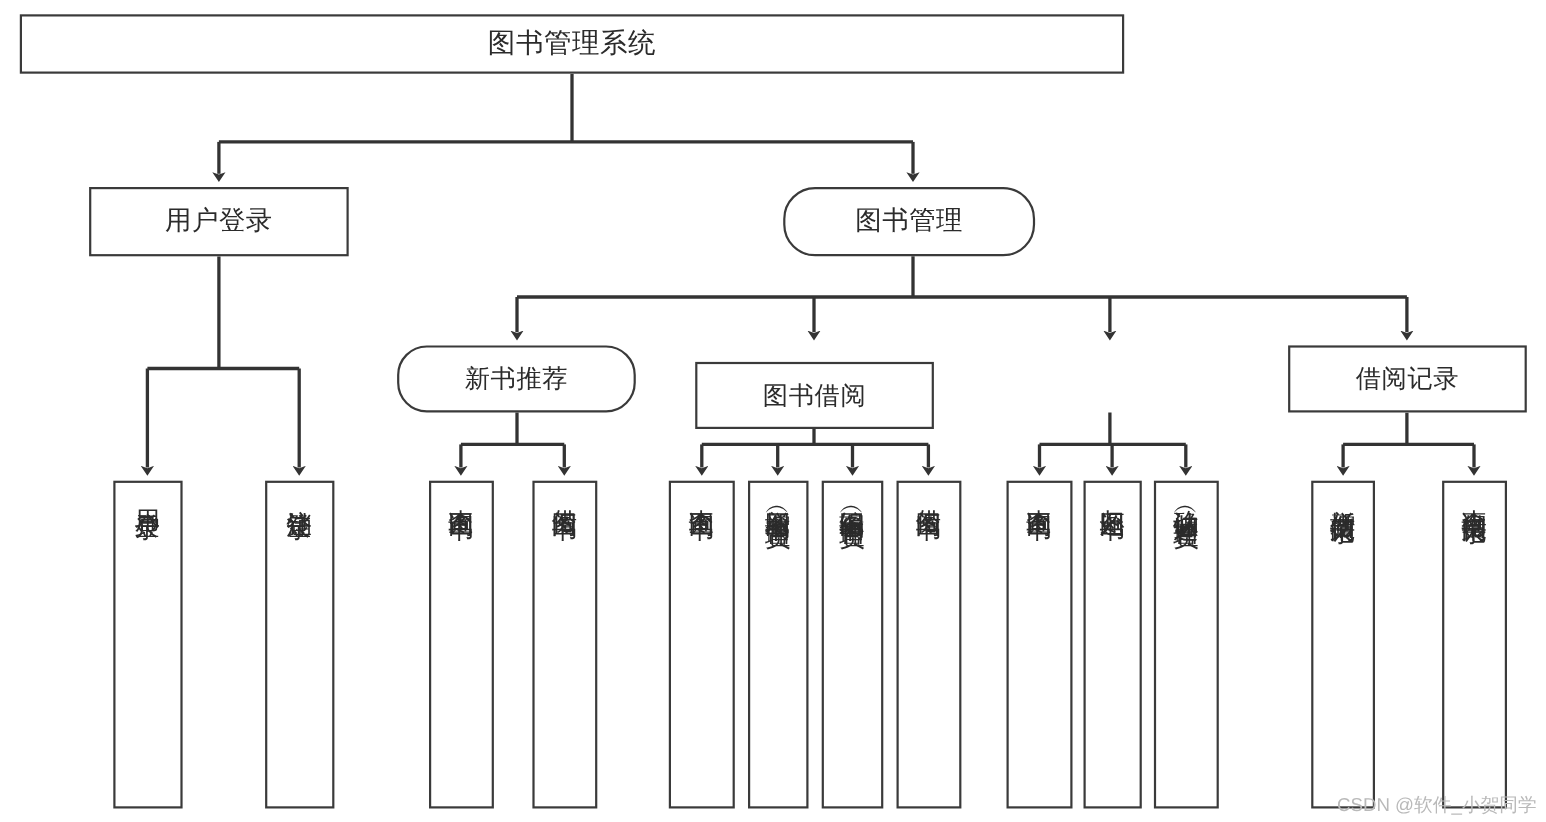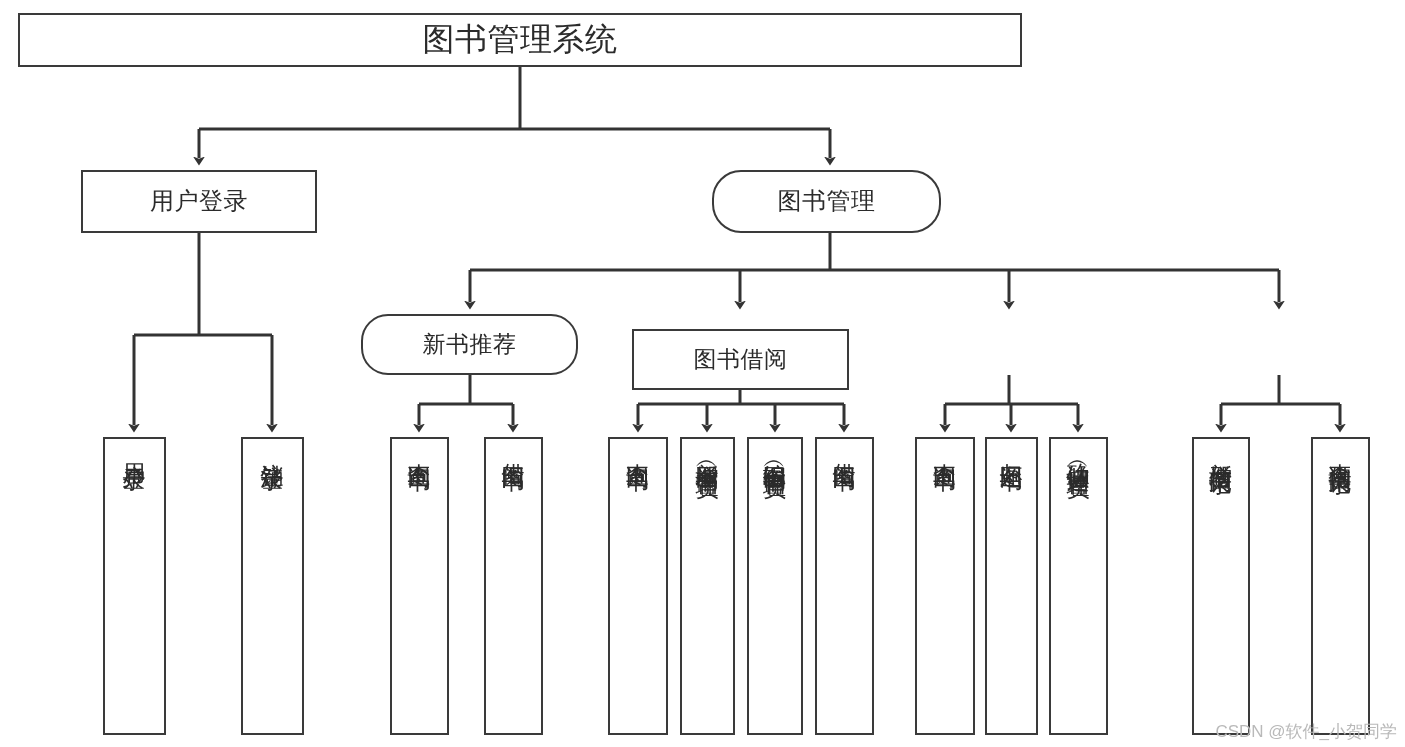--- a/index.html
+++ b/index.html
@@ -36,21 +36,21 @@
     justify-content: center;
     color: #2b2b2b;
     text-align: center;
   }
   .node .node-label {
     display: block;
     line-height: 1.18;
     letter-spacing: 0.5px;
   }
   .node.h {
-    font-size: 32px;
+    font-size: 25px;
   }
   .node.h2 {
     font-size: 24px;
   }
   .node.h3 {
     font-size: 23px;
   }
   
   .node.v {
     align-items: flex-start;
@@ -140,20 +140,23 @@
   <div class="node h2" style="left:712px; top:170px; width:229px; height:63px;border-radius:29px;">
     <span class="node-label">图书管理</span>
   </div>
 
   <div class="node h3" style="left:361px; top:314px; width:217px; height:61px;border-radius:27px;">
     <span class="node-label">新书推荐</span>
   </div>
   <div class="node h3" style="left:632px; top:314px; width:217px; height:61px;margin-top:15px;">
     <span class="node-label">图书借阅</span>
   </div>
+  <div class="node h3" style="left:1171px; top:314px; width:217px; height:61px;">
+    <span class="node-label">借阅记录</span>
+  </div>
 
   <div class="node v" style="left:103px; top:437px; width:63px; height:298px;">
     <span class="node-label">用户登录</span>
   </div>
   <div class="node v" style="left:241px; top:437px; width:63px; height:298px;">
     <span class="node-label">注销登录</span>
   </div>
 
   <div class="node v" style="left:390px; top:437px; width:59px; height:298px;">
     <span class="node-label">查询图书</span>

